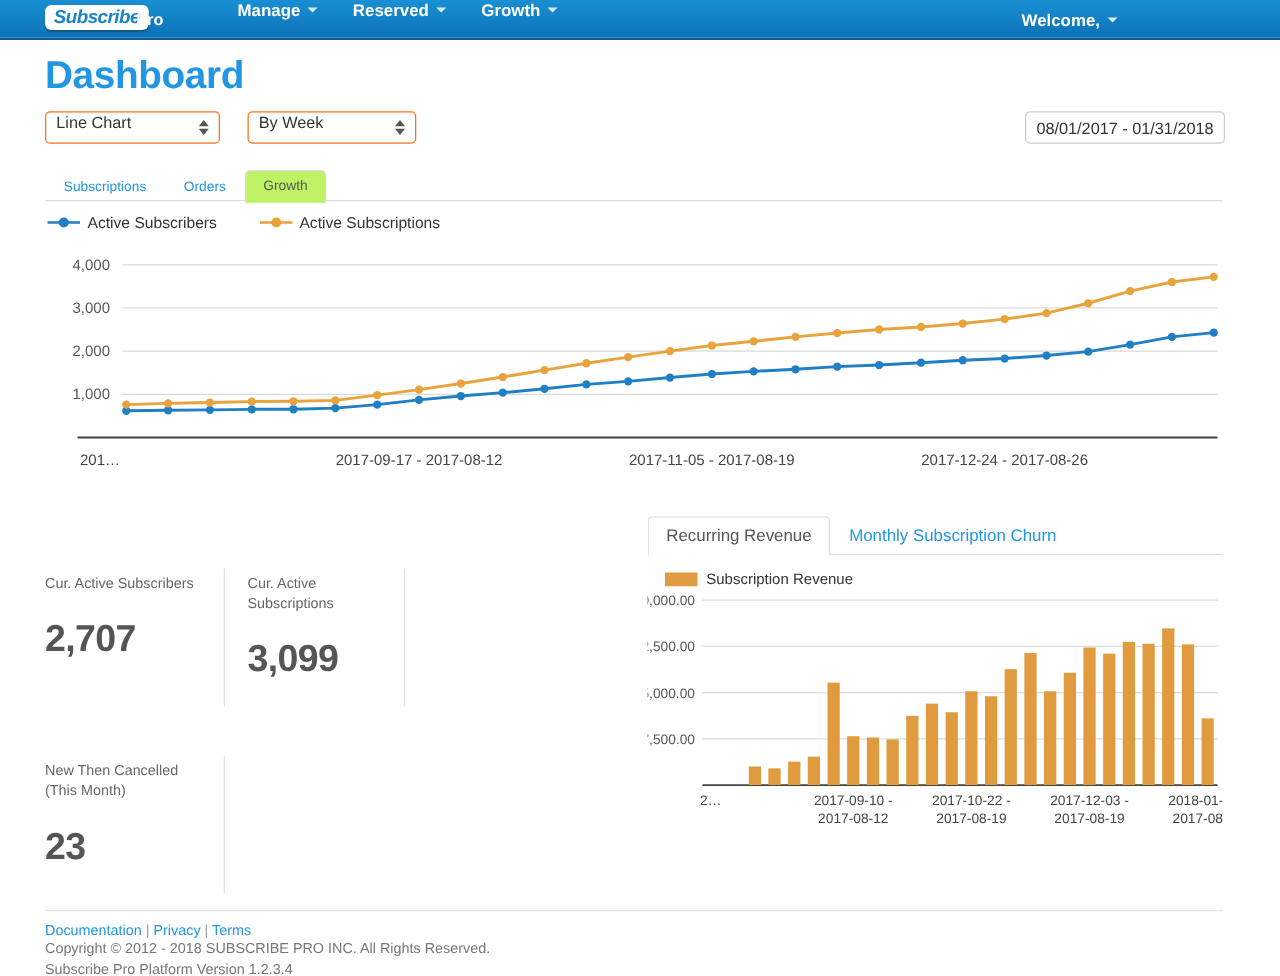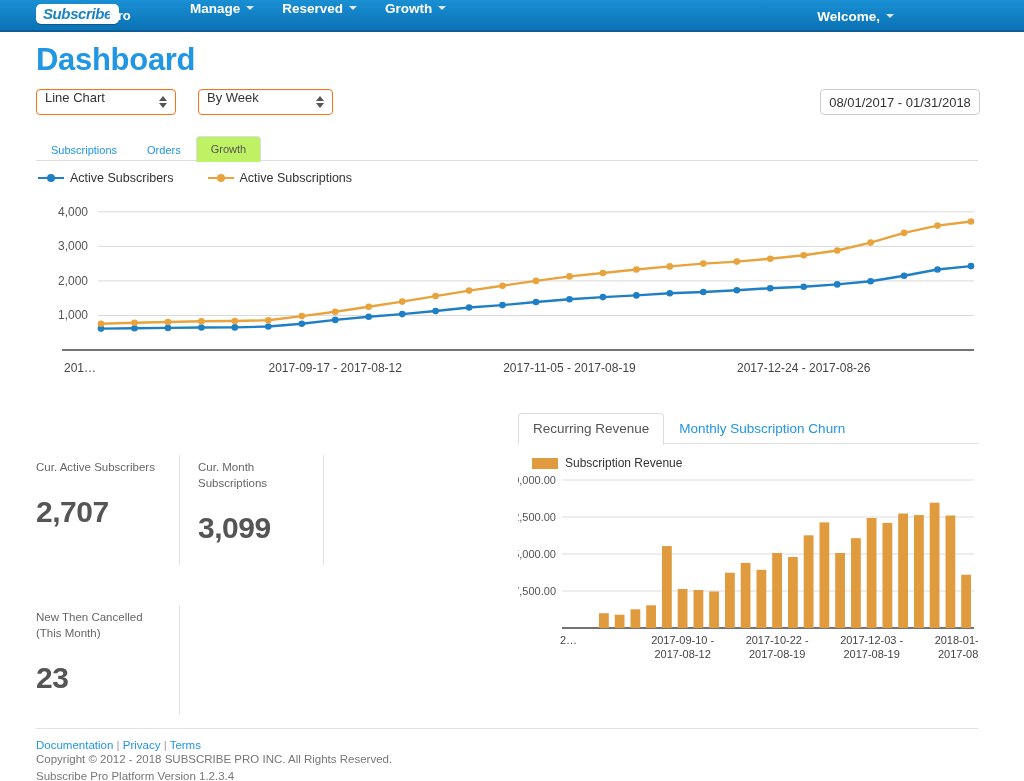--- a/index.html
+++ b/index.html
@@ -277,21 +277,21 @@
   <div class="stats">
     <div class="stat-row">
       <div class="stat-cell b">
         <div class="pad">
           <div class="stat-label">Cur. Active Subscribers</div>
           <div class="stat-value">2,707</div>
         </div>
       </div>
       <div class="stat-cell b" style="padding-left:18px">
         <div class="pad">
-          <div class="stat-label">Cur. Month Subscriptions</div>
+          <div class="stat-label">Cur. Active Subscriptions</div>
           <div class="stat-value">3,099</div>
         </div>
       </div>
     </div>
     <div class="stat-row2">
       <div class="stat-cell b">
         <div class="pad">
           <div class="stat-label">New Then Cancelled (This Month)</div>
           <div class="stat-value">23</div>
         </div>

